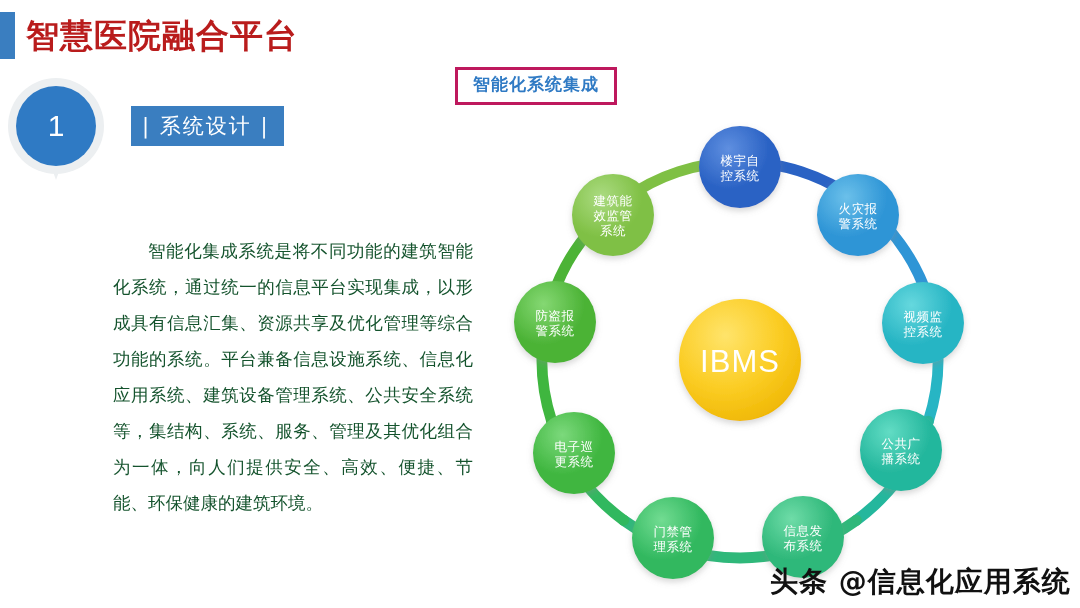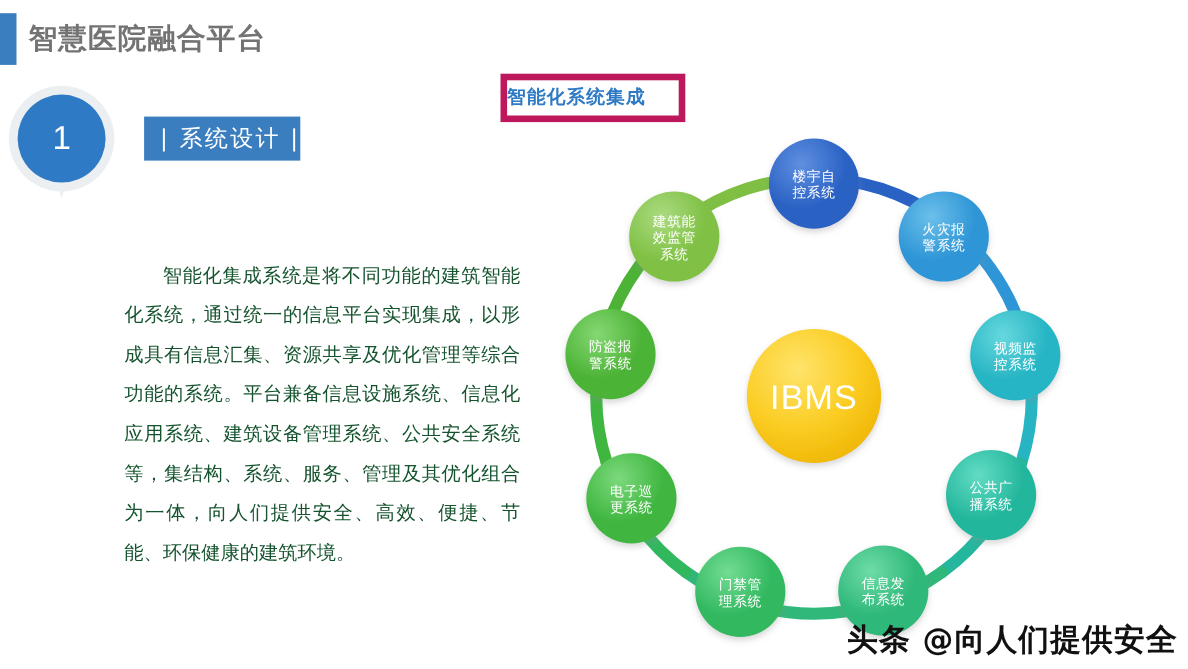--- a/index.html
+++ b/index.html
@@ -25,23 +25,23 @@
     left: 0px;
     top: 12px;
     width: 15px;
     height: 47px;
     background: #3a7ec0;
   }
   .hdr-title {
     position: absolute;
     left: 26px;
     top: 13px;
-    font-size: 26px;
+    font-size: 33px;
     font-weight: bold;
-    color: #737373;
+    color: #b91c1c;
     letter-spacing: 1px;
     line-height: 46px;
     white-space: nowrap;
     font-family: "DejaVu Sans", "Liberation Sans", sans-serif;
   }
 
   
   .pin {
     position: absolute;
     left: 8px;
@@ -86,40 +86,42 @@
   .design-tag {
     position: absolute;
     left: 131px;
     top: 106px;
     width: 142px;
     height: 40px;
     background: #3a7ec0;
     color: #ffffff;
     font-size: 21px;
     line-height: 40px;
-    text-align: right;
+    text-align: left;
     letter-spacing: 2px;
     font-family: "DejaVu Sans", "Liberation Sans", sans-serif;
+    padding-left: 11px;
   }
 
   
   .sysint-box {
     position: absolute;
     left: 455px;
     top: 67px;
     width: 156px;
     height: 32px;
-    border: 6px solid #be185d;
+    border: 3px solid #be185d;
     background: #ffffff;
     color: #2f7ac4;
     font-size: 17px;
     font-weight: bold;
     line-height: 32px;
+    text-align: center;
     letter-spacing: 1px;
-    font-family: Liberation Sans, sans-serif;
+    font-family: Liberation Mono, monospace;
   }
 
   
   .body-text {
     position: absolute;
     left: 113px;
     top: 233px;
     width: 360px;
     font-family: "DejaVu Serif", "Liberation Serif", serif;
     font-size: 17.5px;
@@ -297,15 +299,15 @@
             <text class="node-label" x="65" y="199.5"><tspan x="65" dy="0">防盗报</tspan><tspan x="65" dy="15">警系统</tspan></text>
           </g>
           <g>
             <circle cx="123" cy="95" r="41" fill="url(#ng8)" filter="url(#softShadow)"></circle>
             <text class="node-label" x="123" y="85"><tspan x="123" dy="0">建筑能</tspan><tspan x="123" dy="15">效监管</tspan><tspan x="123" dy="15">系统</tspan></text>
           </g>
         </g>
     </svg>
   </div>
 
-  <div class="watermark">头条 @向人们提供安全</div>
+  <div class="watermark">头条 @信息化应用系统</div>
 
 </div>
 
 </body></html>

